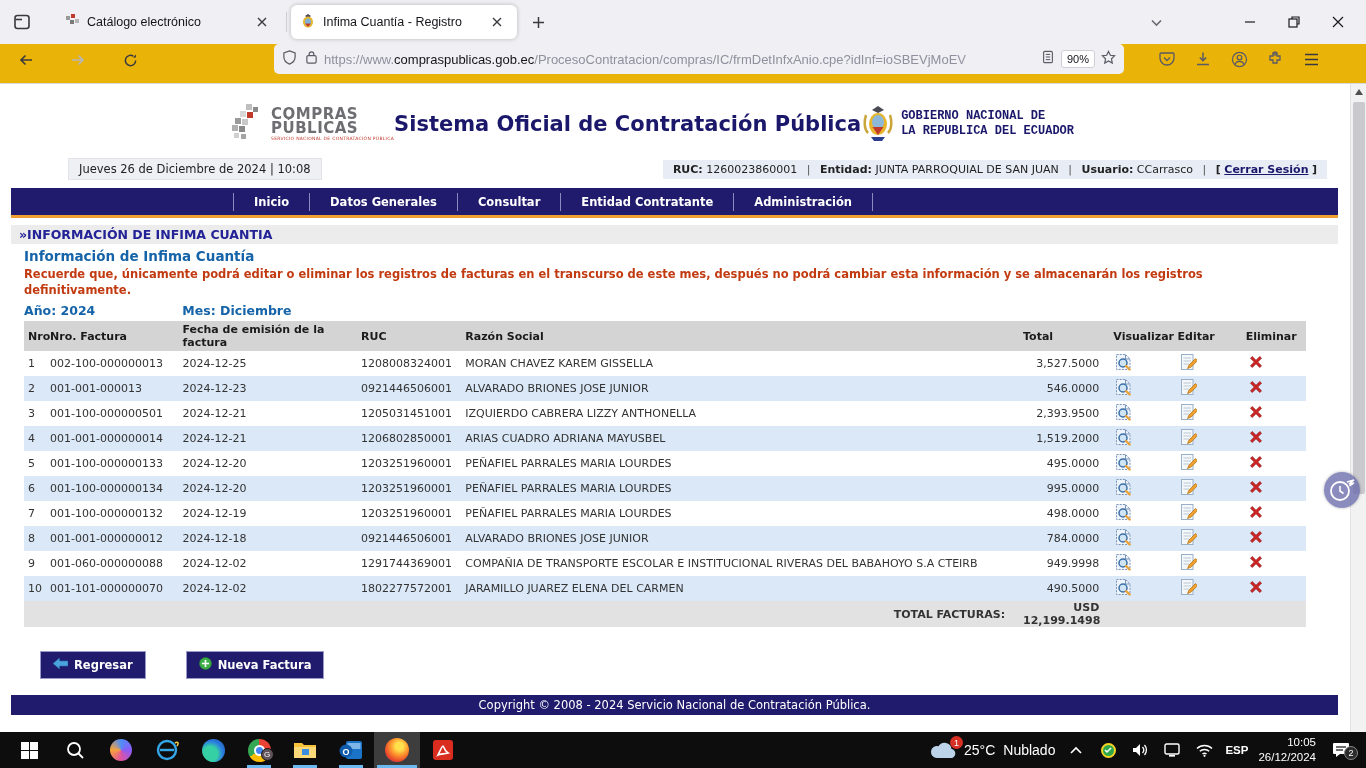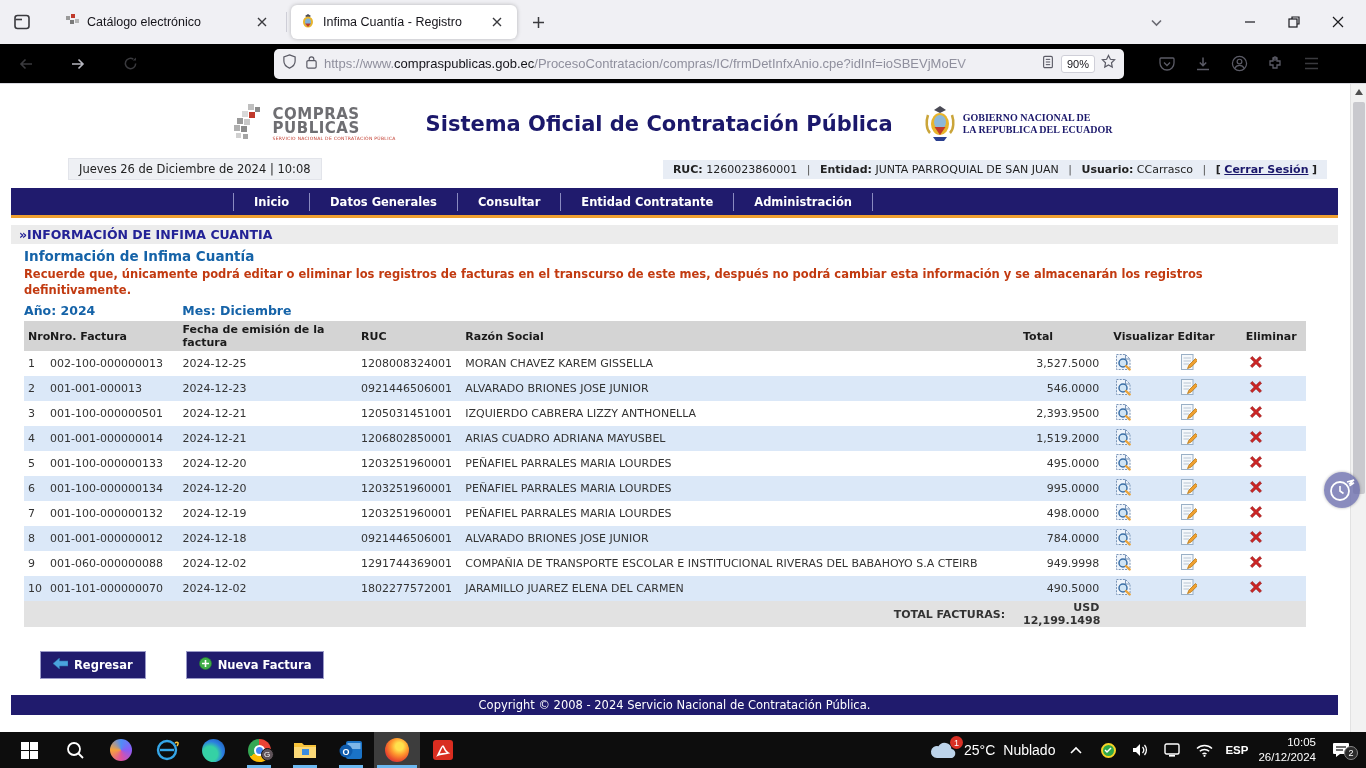--- a/index.html
+++ b/index.html
@@ -12,47 +12,47 @@
   .fxview { width:32px; height:32px; border:none; background:transparent; border-radius:4px; display:flex; align-items:center; justify-content:center; margin-right:18px; }
   .tab { display:flex; align-items:center; gap:8px; height:34px; padding:0 10px; width:226px; border-radius:6px; font-size:12.5px; color:#15141a;justify-content:space-between; }
   .tab.inactive { background:transparent; }
   .tab.active { background:#fff; box-shadow:0 0 4px rgba(0,0,0,.25); }
   .tab-title { flex:1; white-space:nowrap; overflow:hidden; }
   .tab-close { width:20px; height:20px; display:flex; align-items:center; justify-content:center; border-radius:4px; }
   .newtab { width:30px; height:30px; border:none; background:transparent; margin-left:6px; display:flex; align-items:center; justify-content:center; }
   .tab-sep { width:1px; height:20px; background:#cfcfd8; margin:0 4px; }
   .strip-spacer { flex:1; }
   .winbtn { width:44px; height:36px; border:none; background:transparent; display:flex; align-items:center; justify-content:center; color:#3a3a3e; }
-  .toolbar { height:40px; display:flex; align-items:center; padding:0 8px; background:#000000; border-bottom:1px solid #d8d8df;gap:16px; }
+  .toolbar { height:40px; display:flex; align-items:flex-start; padding:0 8px; background:#eab308; border-bottom:1px solid #d8d8df;gap:16px; }
   .navbtn { width:32px; height:32px; border:none; background:transparent; display:flex; align-items:center; justify-content:center; margin:0 2px; }
   .urlbar { flex:1; height:30px; margin:0 12px 0 110px; background:#f0f0f4; border-radius:5px; display:flex; align-items:center; padding:0 8px; max-width:850px; }
   .url-text { flex:1; font-size:13px; white-space:nowrap; overflow:hidden; margin-left:6px;
     -webkit-mask-image:linear-gradient(90deg,#000 88%,transparent); mask-image:linear-gradient(90deg,#000 88%,transparent); }
   .url-dim { color:#8f8f9d; } .url-strong { color:#15141a; }
   .zoom-pill { font-size:11px; color:#15141a; background:#fff; border:1px solid #cfcfd8; border-radius:3px; padding:2px 5px; margin:0 6px; }
   .tb-right { display:flex; align-items:center; gap:6px; margin-right:2px; }
   .tb-ic { width:30px; height:30px; display:flex; align-items:center; justify-content:center; border-radius:4px; }
 
   
   .viewport { position:relative; width:1366px; height:648px; background:#fff; }
   .vscroll { position:absolute; top:0; right:0; width:16px; height:648px; background:#f2f2f2; border-left:1px solid #e2e2e2; }
   .vscroll .arrow-up { position:absolute; top:5px; left:4px; width:0; height:0; border-left:4px solid transparent; border-right:4px solid transparent; border-bottom:6px solid #505050; }
   .vscroll .thumb { position:absolute; top:18px; left:2px; width:12px; height:392px; background:#c9c9ce; border-radius:2px; }
   .float-widget { position:absolute; right:6px; top:388px; width:36px; height:36px; border-radius:50%; background:rgba(105,108,172,.78); display:flex; align-items:center; justify-content:center; box-shadow:0 0 3px rgba(0,0,0,.3); }
 
   
   .site { position:absolute; inset:0 17px 0 0; font-family:"DejaVu Sans", sans-serif; color:#333; }
-  .site-header { display:flex; align-items:center; justify-content:center; padding:14px 235px 6px 232px; height:72px;gap:30px; }
+  .site-header { display:flex; align-items:center; justify-content:flex-start; padding:14px 235px 6px 232px; height:72px; }
   .cp-logo { display:flex; align-items:center; gap:5px; }
   .cp-text { line-height:.95; }
   .cp-line { font-size:15px; font-weight:bold; color:#6e6e72; letter-spacing:.5px; }
   .cp-tag { font-size:4.5px; color:#c0392b; letter-spacing:.3px; margin-top:2px; }
   .site-title { font-size:21px; font-weight:bold; color:#1b186b; white-space:nowrap; }
   .gov-logo { display:flex; align-items:center; gap:6px; }
-  .gov-text { font-family:Liberation Serif, serif; font-size:10px; font-weight:bold; color:#1b186b; line-height:1.25; }
+  .gov-text { font-family:Liberation Mono, monospace; font-size:12px; font-weight:bold; color:#1b186b; line-height:1.25; }
   .info-row { display:flex; justify-content:space-between; align-items:center; margin:2px 22px 0 22px;padding-left:46px; }
   .date-box { background:#eef0f4; border:1px solid #e2e4ea; padding:3px 10px; font-size:11.5px; color:#222; }
   .user-box { background:#e8edf5; padding:3px 10px; font-size:11px; color:#222; }
   .user-box b { font-weight:bold; }
   .user-box .sep { margin:0 6px; color:#555; }
   .logout { color:#1b186b; font-weight:bold; text-decoration:underline; cursor:pointer; }
   .mainnav { margin:8px 11px 0 11px; height:30px; background:#201b6d; border-bottom:3px solid #efa030; display:flex; align-items:center; padding-left:222px; }
   .nav-item { color:#fff; font-size:11.5px; font-weight:bold; padding:2px 20px; border-right:1px solid #8a8ac0; cursor:pointer; }
   .nav-item:first-child { border-left:1px solid #8a8ac0; }
   .breadcrumb { margin:7px 11px 0 11px; background:#ececec; padding:2px 0 2px 8px; font-size:12.5px; font-weight:bold; color:#232296; }

